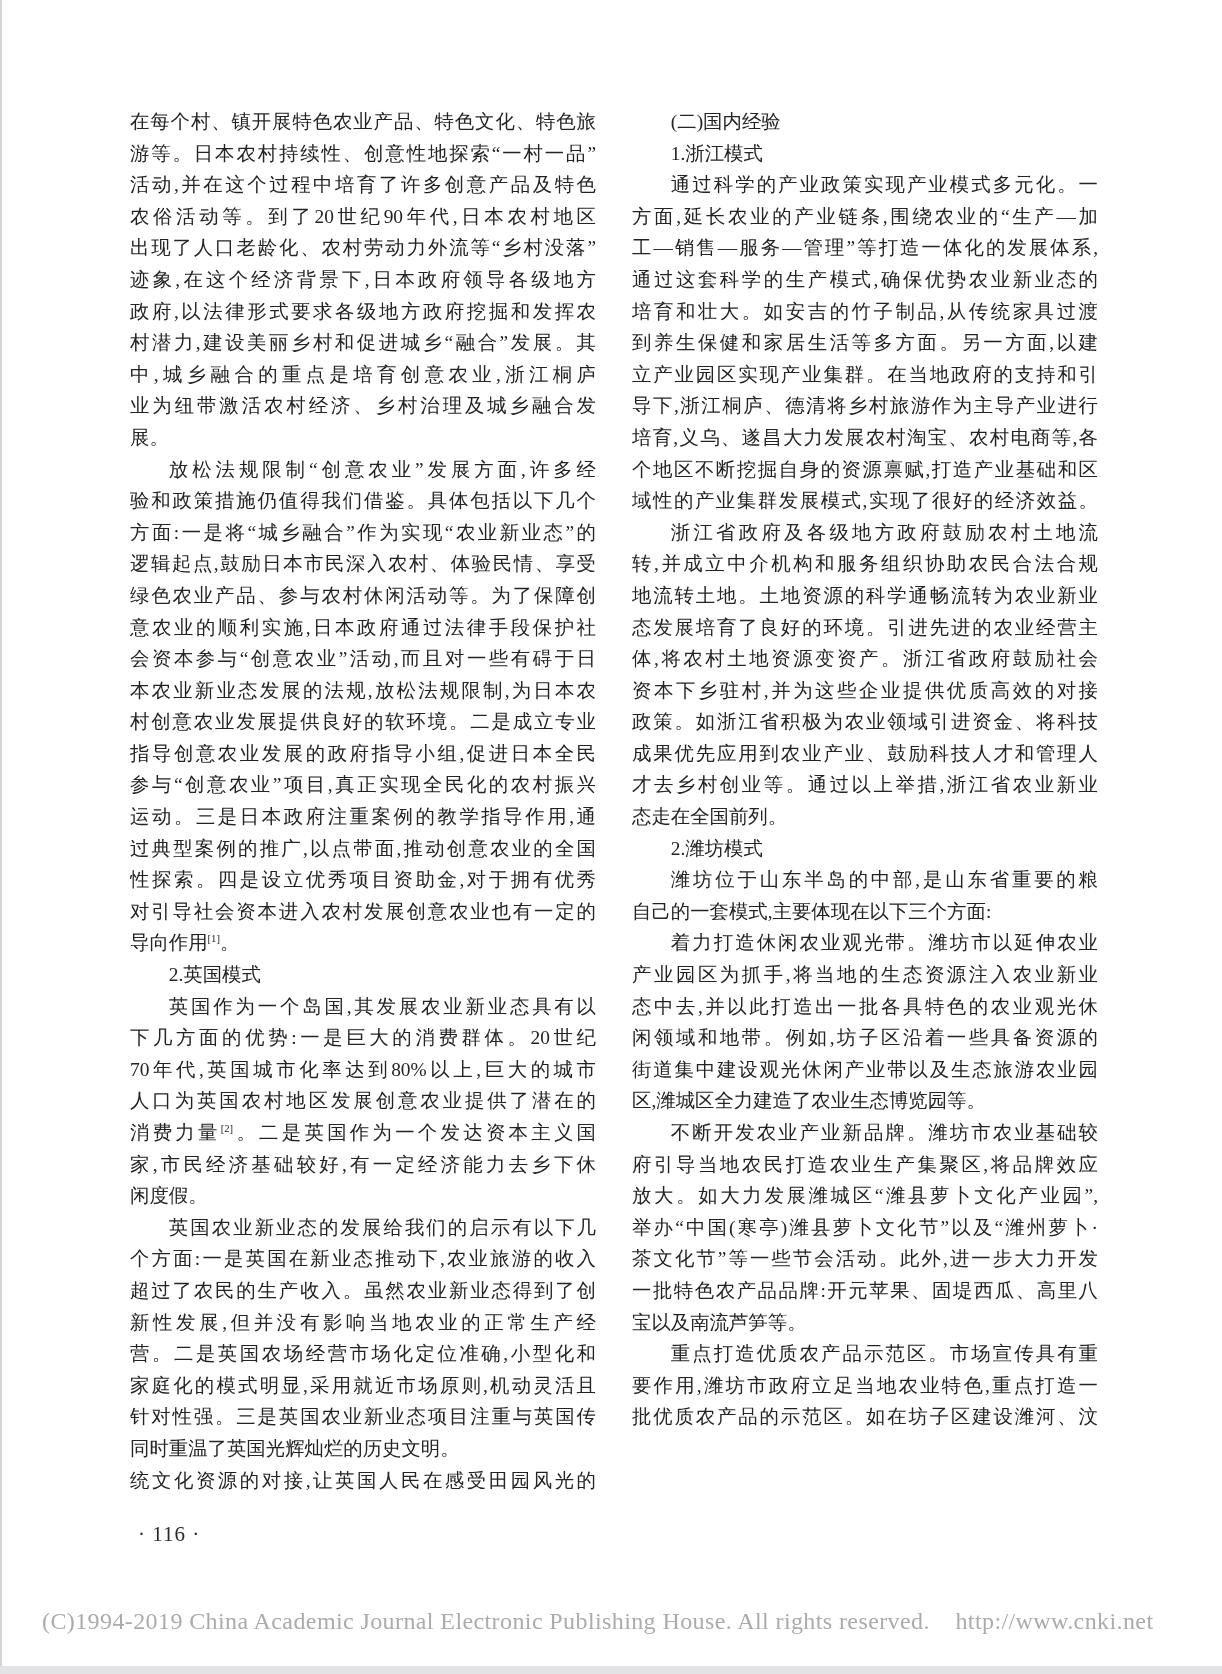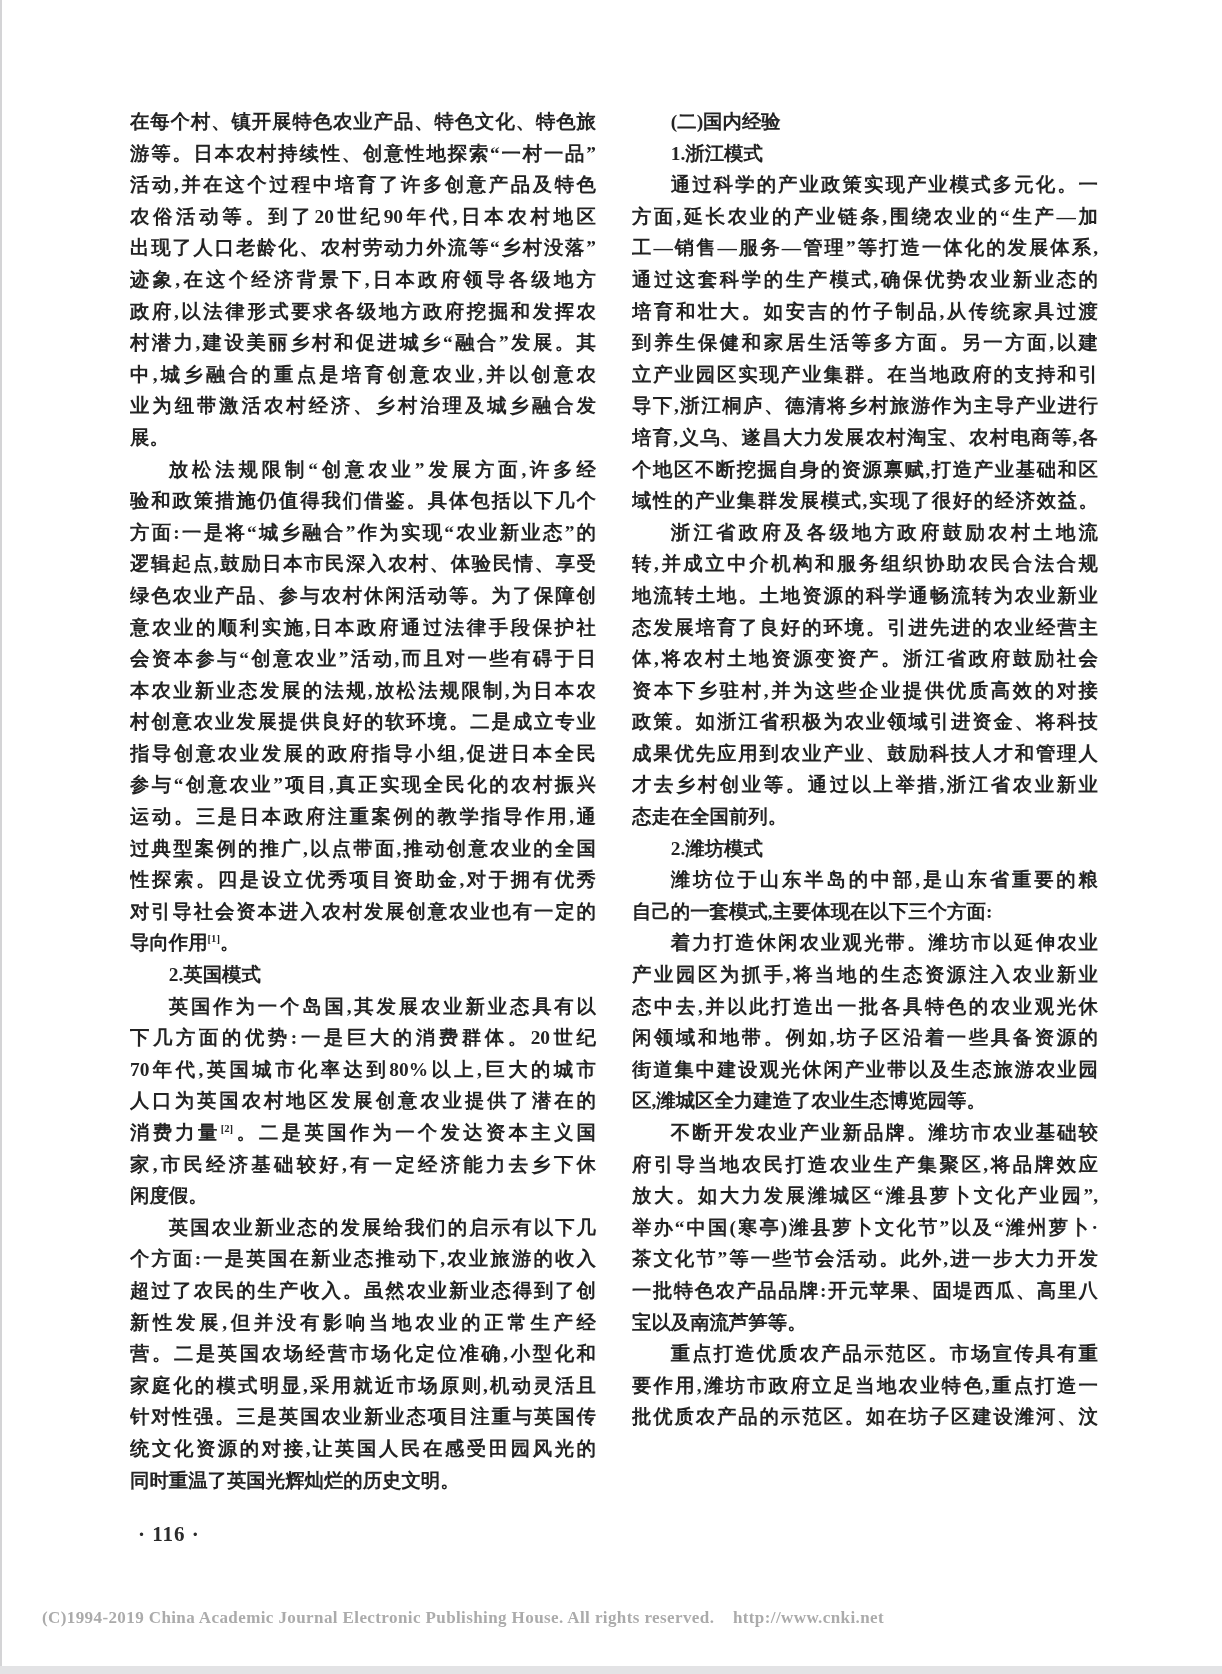--- a/index.html
+++ b/index.html
@@ -2,21 +2,20 @@
 <html><head>
 <meta charset="utf-8">
 <style>
   html,body{margin:0;padding:0;background:#ffffff;}
   .page{
     position:relative;
     width:1222px;height:1674px;
     background:#ffffff;
     overflow:hidden;
     font-family:"Liberation Serif","DejaVu Serif",serif;
-    font-weight:bold;
   }
   .scan-edge{
     position:absolute;left:0;top:0;width:2px;height:1674px;
     background:#d4d4d6;
   }
   .scan-bottom{
     position:absolute;left:0;top:1666px;width:1222px;height:8px;
     background:#e3e3e5;
   }
   .col{
@@ -36,41 +35,41 @@
   .line.indent{text-indent:2em;}
   .line sup{font-size:0.55em;vertical-align:super;line-height:0;}
   .page-number{
     position:absolute;left:138px;top:1522px;
     font-size:21px;color:#2a2a2a;
     letter-spacing:1px;
     text-align:right;
   }
   .watermark{
     position:absolute;left:42px;top:1608px;
-    font-size:17px;color:#ababab;
+    font-size:24px;color:#ababab;
     white-space:pre;
     letter-spacing:0.4px;
   }
 </style>
 </head>
 <body>
 
 <div class="page">
   <div class="scan-edge"></div>
 
   <div class="col col-left">
       <div class="line">在每个村、镇开展特色农业产品、特色文化、特色旅</div>
       <div class="line">游等。日本农村持续性、创意性地探索“一村一品”</div>
       <div class="line">活动,并在这个过程中培育了许多创意产品及特色</div>
       <div class="line">农俗活动等。到了20世纪90年代,日本农村地区</div>
       <div class="line">出现了人口老龄化、农村劳动力外流等“乡村没落”</div>
       <div class="line">迹象,在这个经济背景下,日本政府领导各级地方</div>
       <div class="line">政府,以法律形式要求各级地方政府挖掘和发挥农</div>
       <div class="line">村潜力,建设美丽乡村和促进城乡“融合”发展。其</div>
-      <div class="line">中,城乡融合的重点是培育创意农业,并以创意农</div>
+      <div class="line">中,城乡融合的重点是培育创意农业,浙江桐庐</div>
       <div class="line">业为纽带激活农村经济、乡村治理及城乡融合发</div>
       <div class="line flush">展。</div>
       <div class="line indent">放松法规限制“创意农业”发展方面,许多经</div>
       <div class="line">验和政策措施仍值得我们借鉴。具体包括以下几个</div>
       <div class="line">方面:一是将“城乡融合”作为实现“农业新业态”的</div>
       <div class="line">逻辑起点,鼓励日本市民深入农村、体验民情、享受</div>
       <div class="line">绿色农业产品、参与农村休闲活动等。为了保障创</div>
       <div class="line">意农业的顺利实施,日本政府通过法律手段保护社</div>
       <div class="line">会资本参与“创意农业”活动,而且对一些有碍于日</div>
       <div class="line">本农业新业态发展的法规,放松法规限制,为日本农</div>
@@ -90,22 +89,22 @@
       <div class="line">消费力量<sup>[2]</sup>。二是英国作为一个发达资本主义国</div>
       <div class="line">家,市民经济基础较好,有一定经济能力去乡下休</div>
       <div class="line flush">闲度假。</div>
       <div class="line indent">英国农业新业态的发展给我们的启示有以下几</div>
       <div class="line">个方面:一是英国在新业态推动下,农业旅游的收入</div>
       <div class="line">超过了农民的生产收入。虽然农业新业态得到了创</div>
       <div class="line">新性发展,但并没有影响当地农业的正常生产经</div>
       <div class="line">营。二是英国农场经营市场化定位准确,小型化和</div>
       <div class="line">家庭化的模式明显,采用就近市场原则,机动灵活且</div>
       <div class="line">针对性强。三是英国农业新业态项目注重与英国传</div>
+      <div class="line flush">同时重温了英国光辉灿烂的历史文明。</div>
       <div class="line">统文化资源的对接,让英国人民在感受田园风光的</div>
-      <div class="line flush">同时重温了英国光辉灿烂的历史文明。</div>
     </div>
 
   <div class="col col-right">
       <div class="line indent flush">(二)国内经验</div>
       <div class="line indent flush">1.浙江模式</div>
       <div class="line indent">通过科学的产业政策实现产业模式多元化。一</div>
       <div class="line">方面,延长农业的产业链条,围绕农业的“生产—加</div>
       <div class="line">工—销售—服务—管理”等打造一体化的发展体系,</div>
       <div class="line">通过这套科学的生产模式,确保优势农业新业态的</div>
       <div class="line">培育和壮大。如安吉的竹子制品,从传统家具过渡</div>

